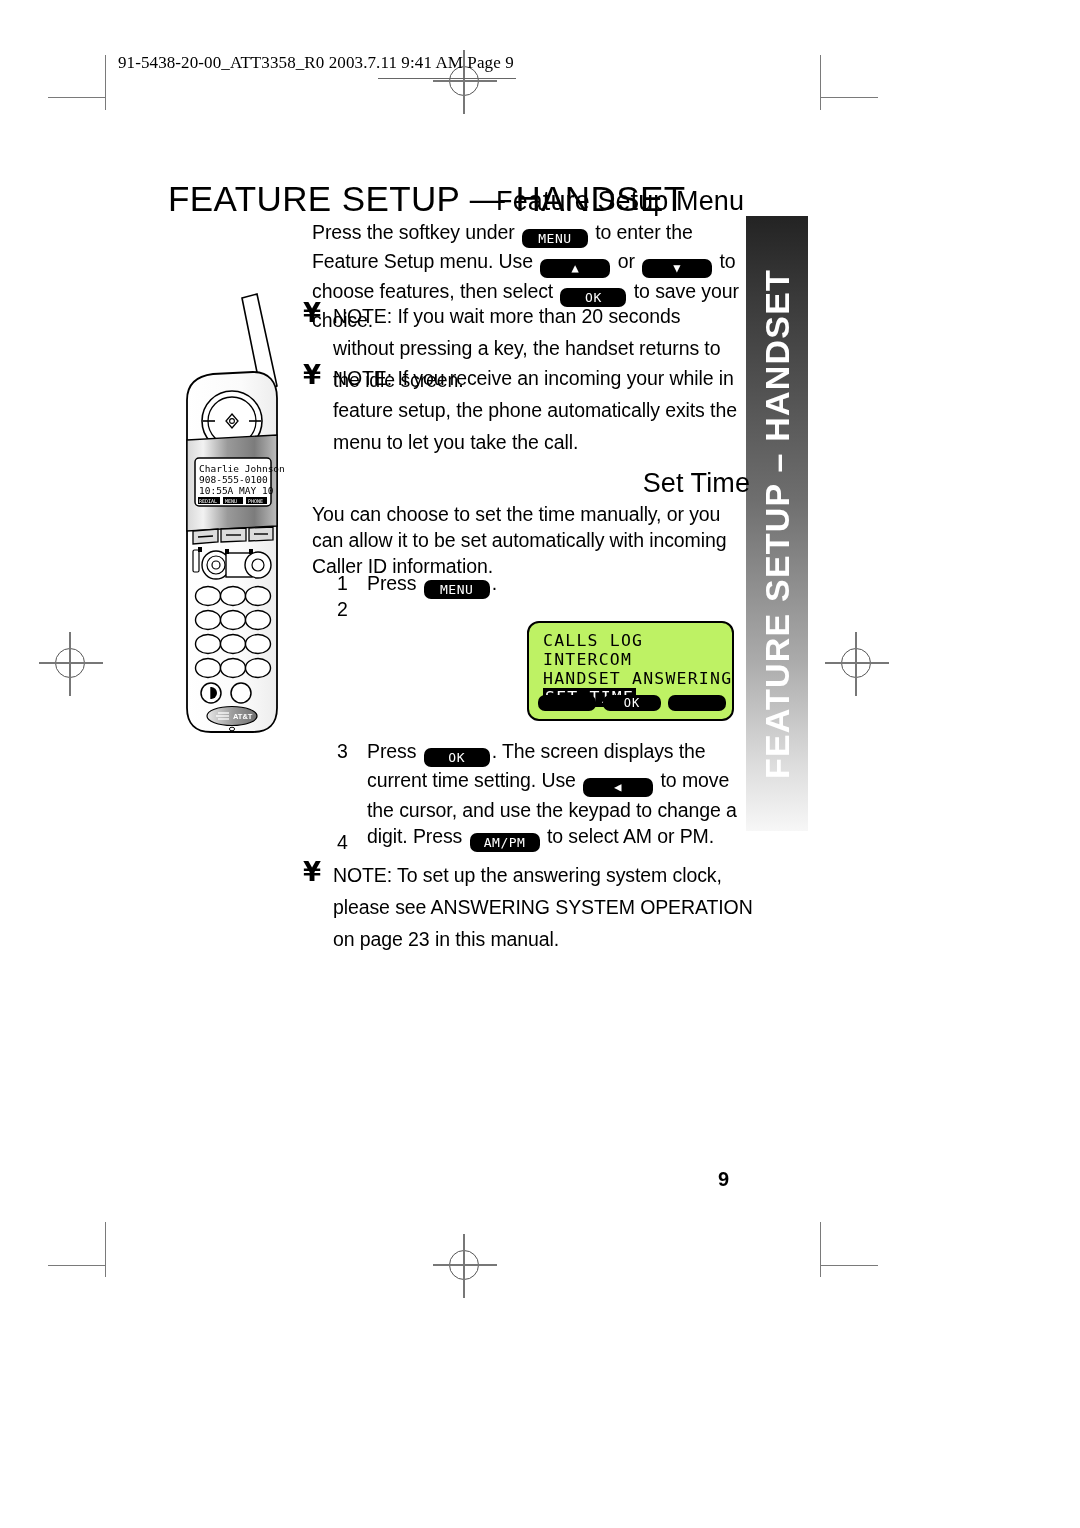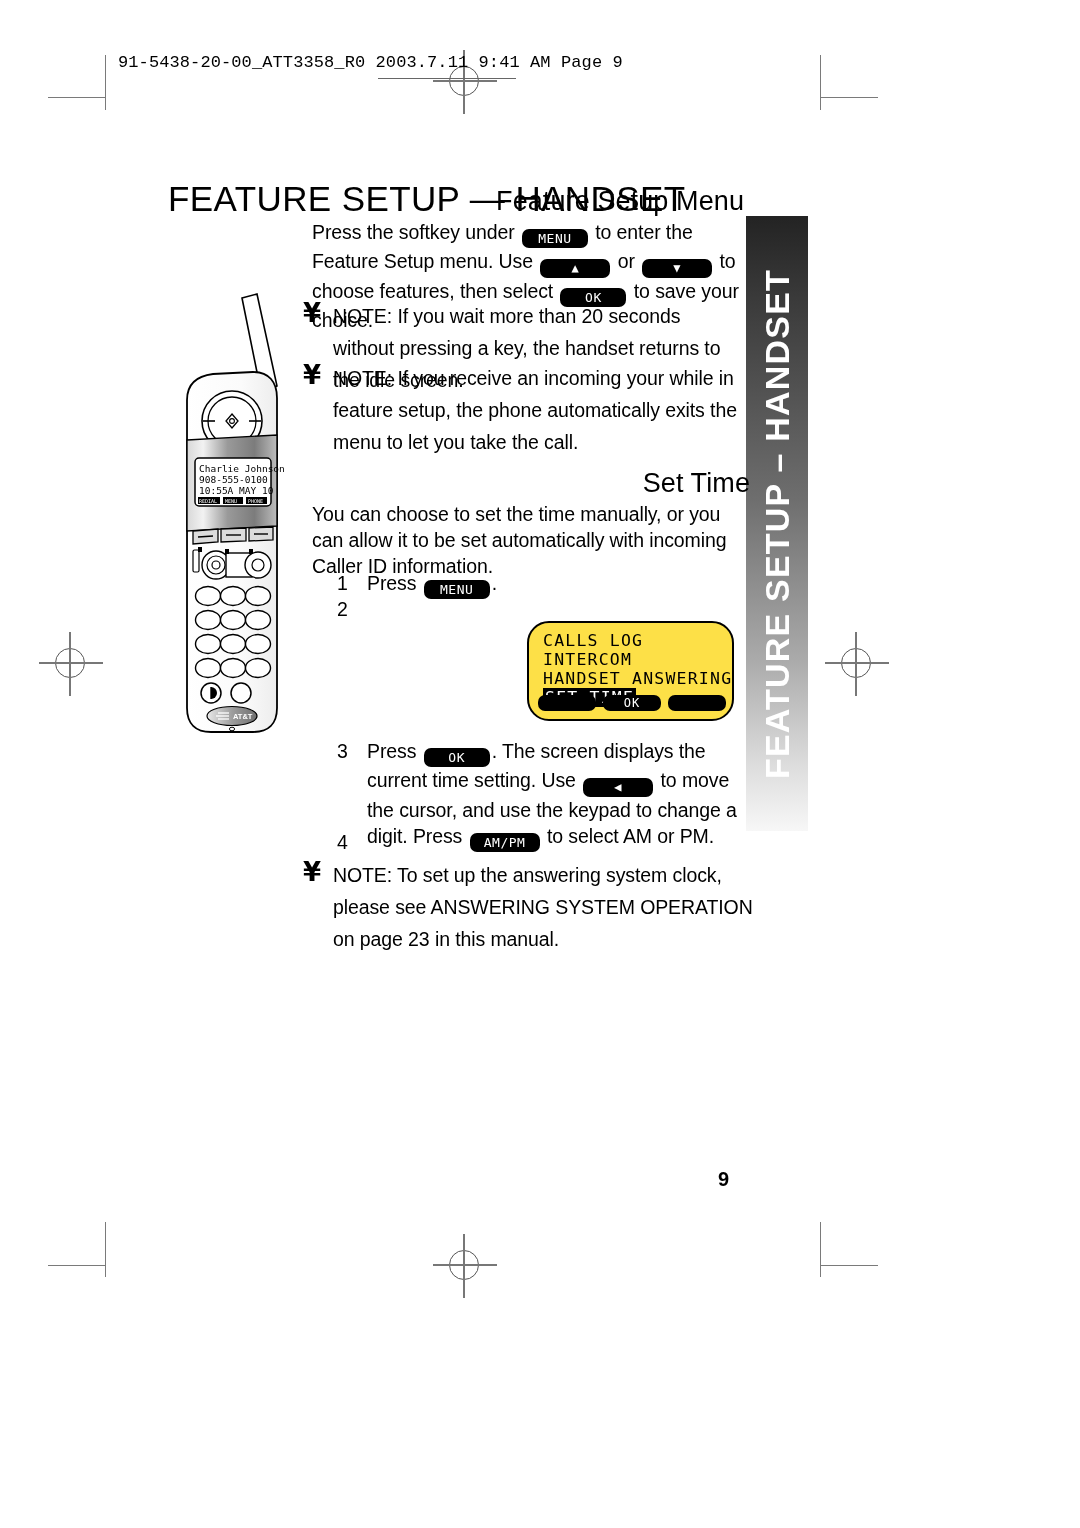--- a/index.html
+++ b/index.html
@@ -33,21 +33,21 @@
   .reg-mark::before { left: 50%; top: -17px; width: 1.2px; height: 64px; margin-left: -0.6px; }
   .reg-mark::after  { top: 50%; left: -17px; height: 1.2px; width: 64px; margin-top: -0.6px; }
 
   
   .slug {
     position: absolute;
     left: 118px; top: 53px;
     font-size: 17px;
     letter-spacing: 0.1px;
     white-space: nowrap;
-    font-family: Liberation Mono, monospace;
+    font-family: Liberation Serif, serif;
   }
   .slug-rule {
     position: absolute;
     left: 378px; top: 78px;
     width: 138px; height: 1px;
     background: #666;
   }
 
   
   .page-title {
@@ -145,23 +145,23 @@
     line-height: 26px;
     letter-spacing: -0.1px;
   }
 
   
   .lcd {
     position: absolute;
     left: 527px; top: 621px;
     width: 207px; height: 100px;
     border: 2.5px solid #000;
-    border-radius: 22px;
+    border-radius: 12px;
     box-sizing: border-box;
-    background: #fde047;
+    background: #bef264;
     padding: 8px 0 0 14px;
     font-family: "DejaVu Sans Mono", monospace;
   }
   .lcd .line {
     font-size: 16.5px;
     line-height: 19px;
     letter-spacing: 1.2px;
     white-space: nowrap;
   }
   .lcd .line.hl {

